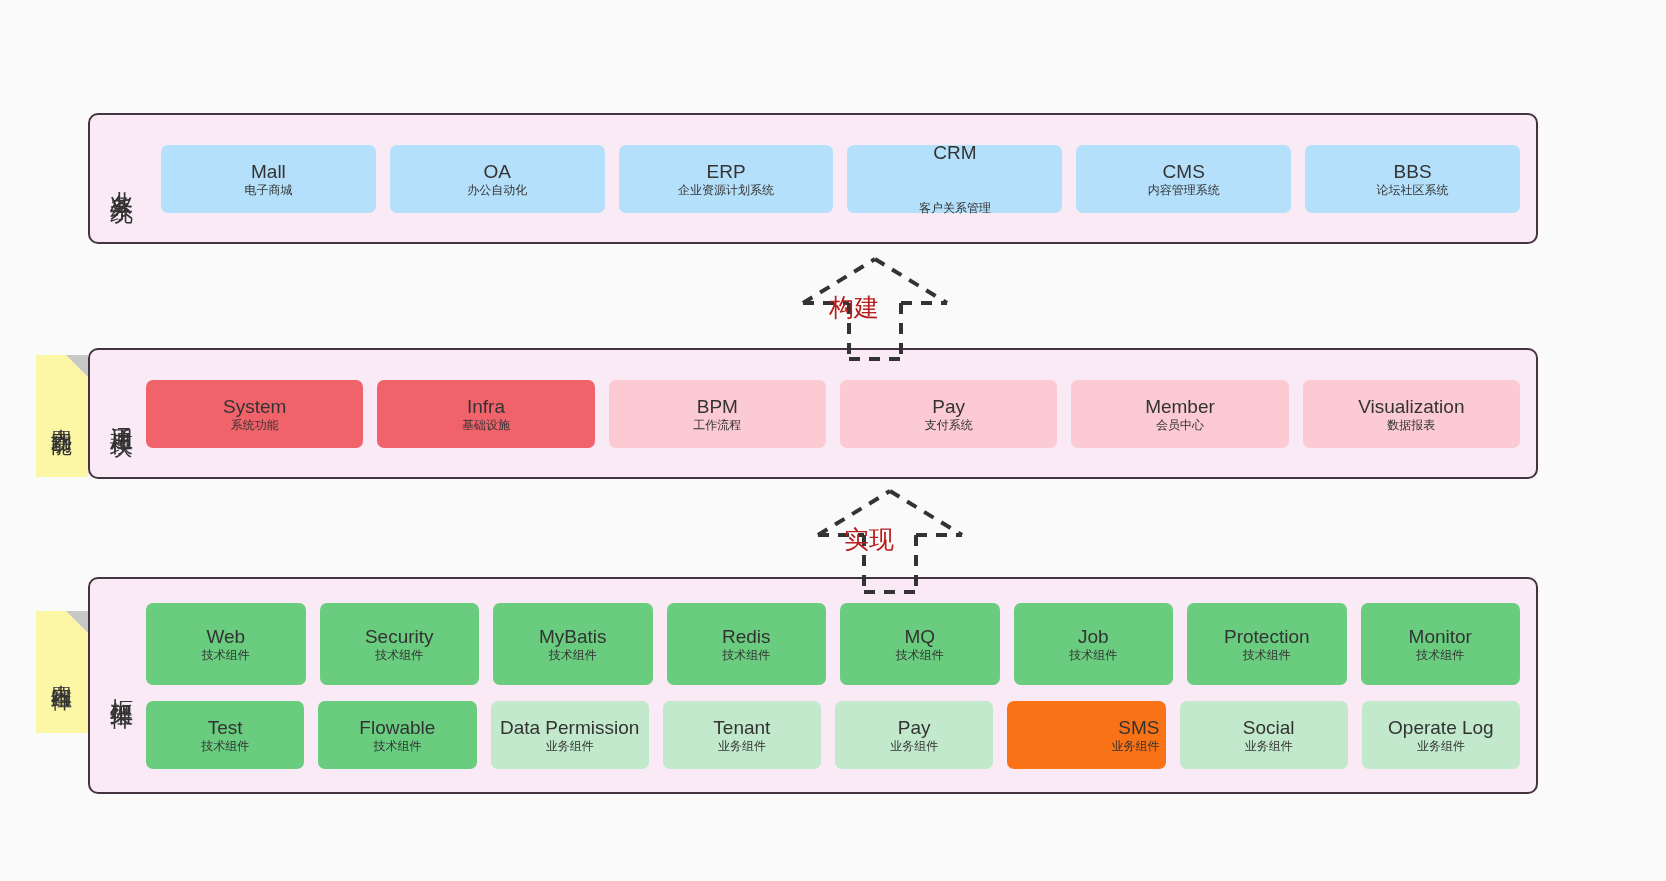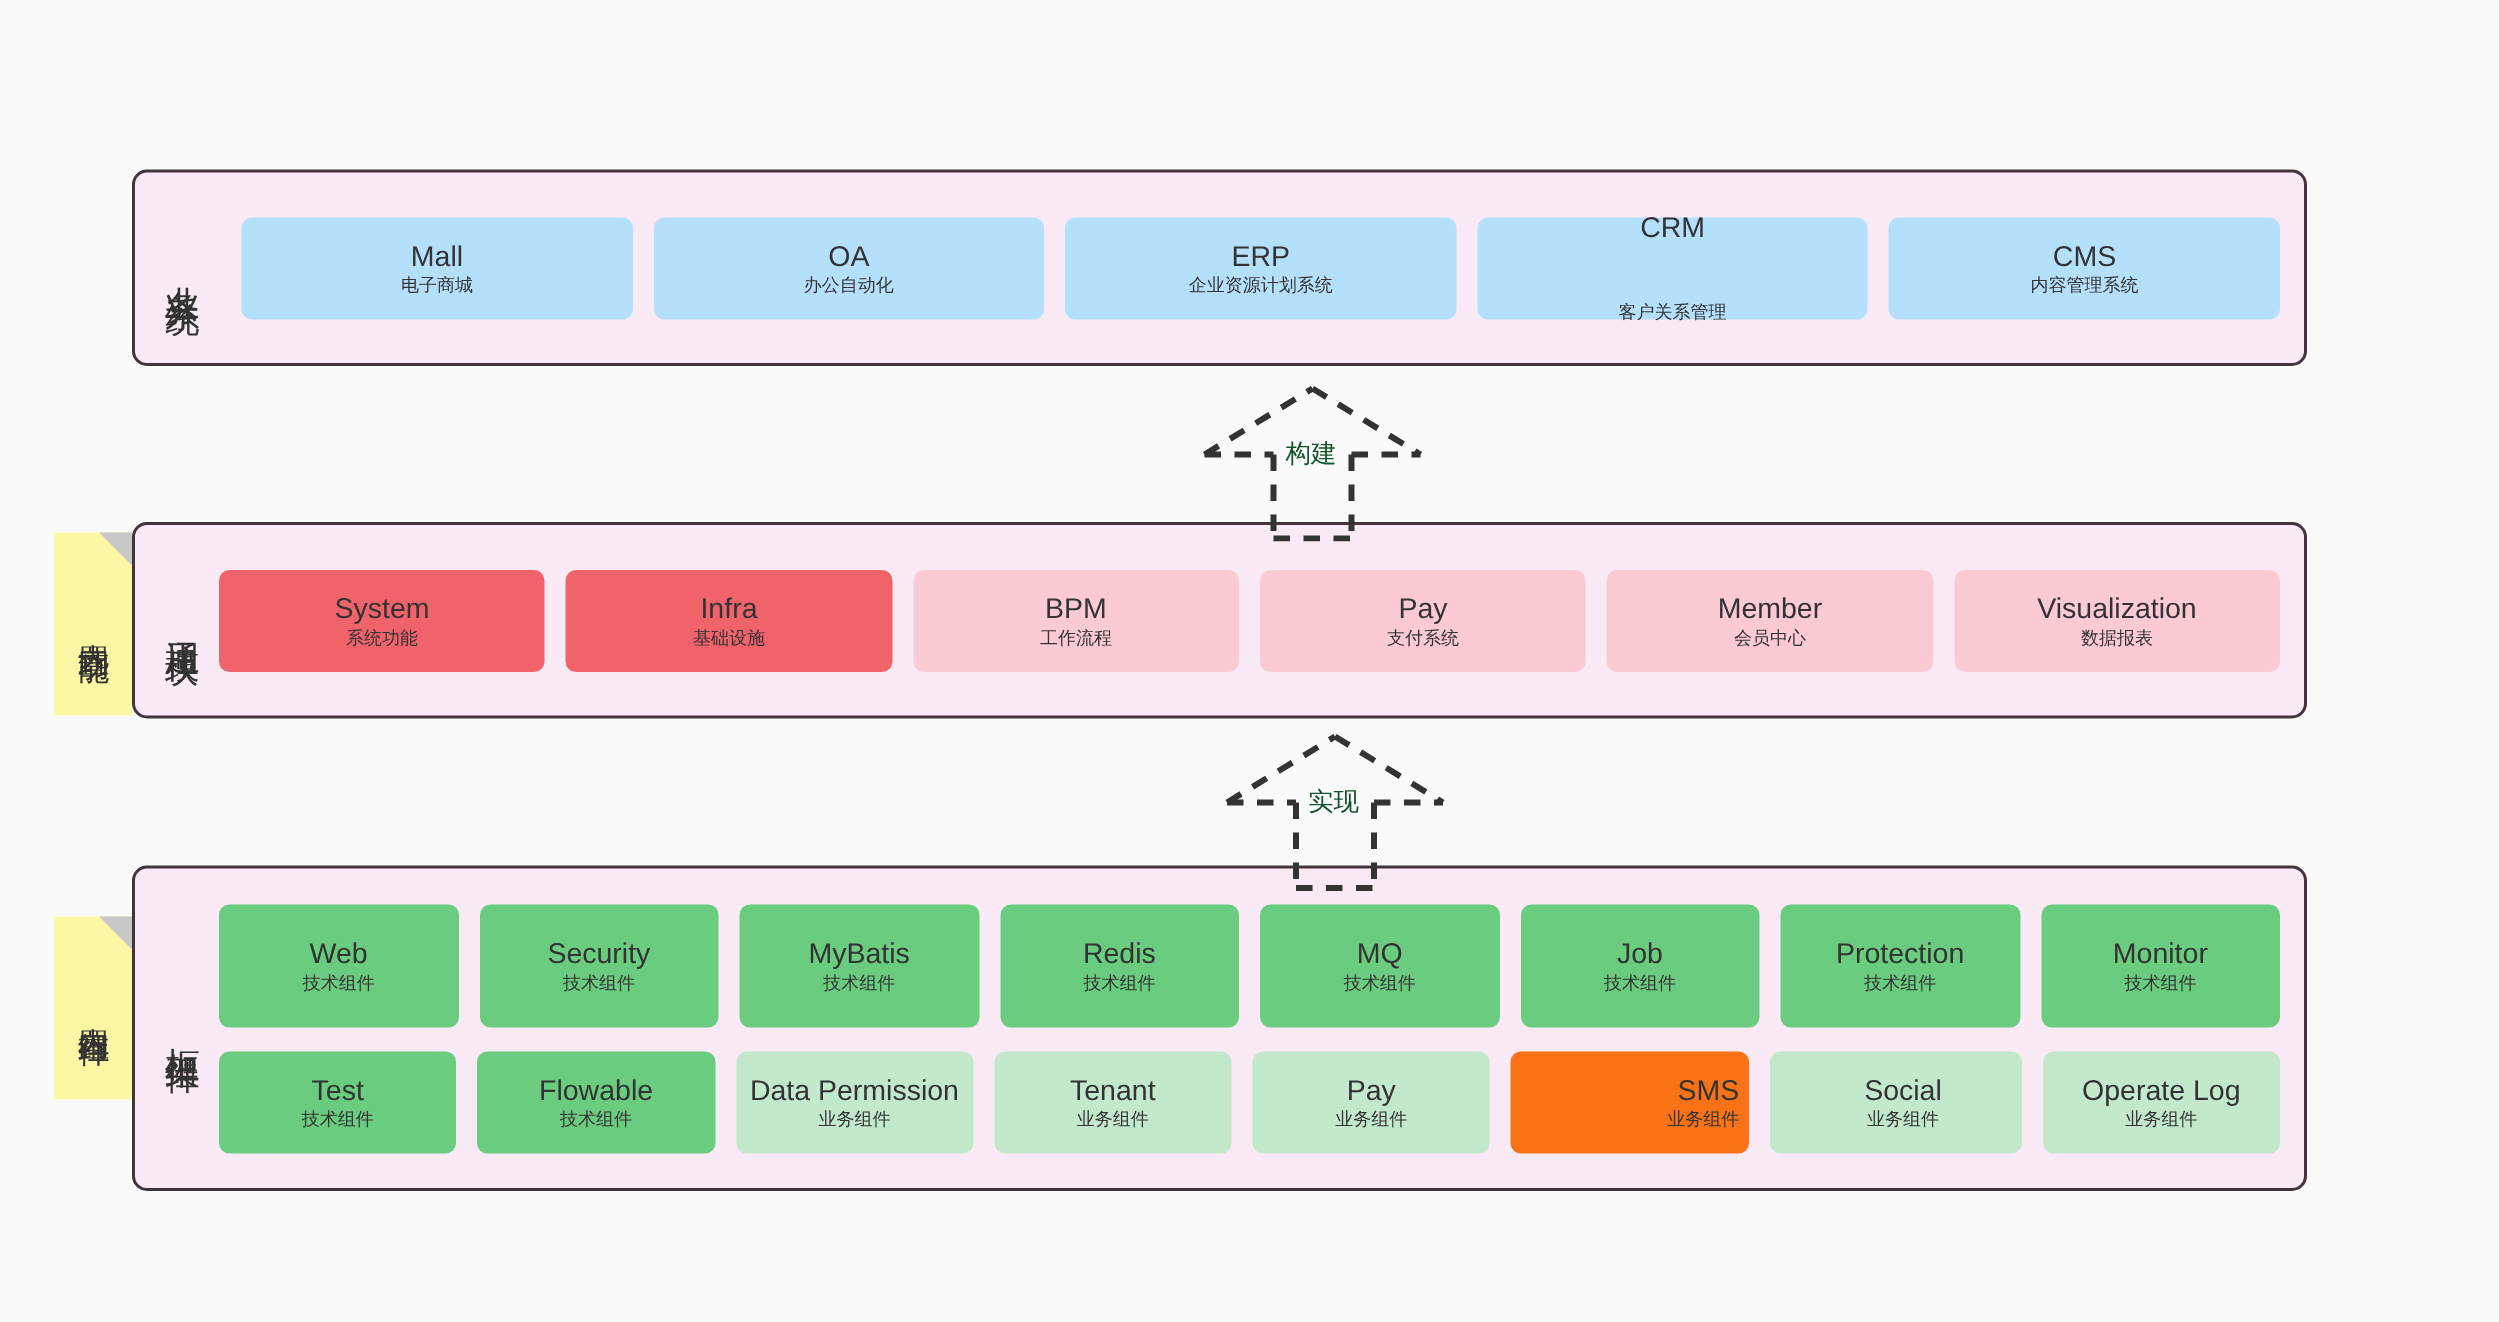--- a/index.html
+++ b/index.html
@@ -111,26 +111,25 @@
     border-top: 22px solid #c8c8c8;
   }
 
   
   .arrow {
     position: absolute;
   }
   .arrow svg { display: block; }
   .arrow-label {
     position: absolute;
-    font-size: 17px;
-    color: #14532d;
+    font-size: 25px;
+    color: #b91c1c;
     background: transparent;
     white-space: nowrap;
     user-select: none;
-    margin-left: 28px;
   }
 </style>
 </head>
 <body>
 
 <div id="canvas">
     <div class="layer" style="left: 88px; top: 113px; width: 1450px; height: 131px;">
       <div class="layer-title">业务系统</div>
       <div style="display: flex; flex-direction: column; gap: 16px; width: 100%;">
         <div class="row" style="height: 68px; padding-left: 15px;">
@@ -146,20 +145,24 @@
             <div class="t1">ERP</div>
             <div class="t2">企业资源计划系统</div>
           </div>
           <div class="box blue" style="background: rgb(181, 224, 251); gap: 37px;">
             <div class="t1">CRM</div>
             <div class="t2">客户关系管理</div>
           </div>
           <div class="box blue" style="background: rgb(181, 224, 251);">
             <div class="t1">CMS</div>
             <div class="t2">内容管理系统</div>
+          </div>
+          <div class="box blue" style="background: rgb(181, 224, 251);">
+            <div class="t1">BBS</div>
+            <div class="t2">论坛社区系统</div>
           </div>
         </div>
       </div>
     </div>
     <div class="note" style="left: 36px; top: 355px; width: 52px; height: 122px;">
       <span class="fold"></span>
       <span>内置功能</span>
     </div>
     <div class="layer" style="left: 88px; top: 348px; width: 1450px; height: 131px;">
       <div class="layer-title">通用模块</div>

